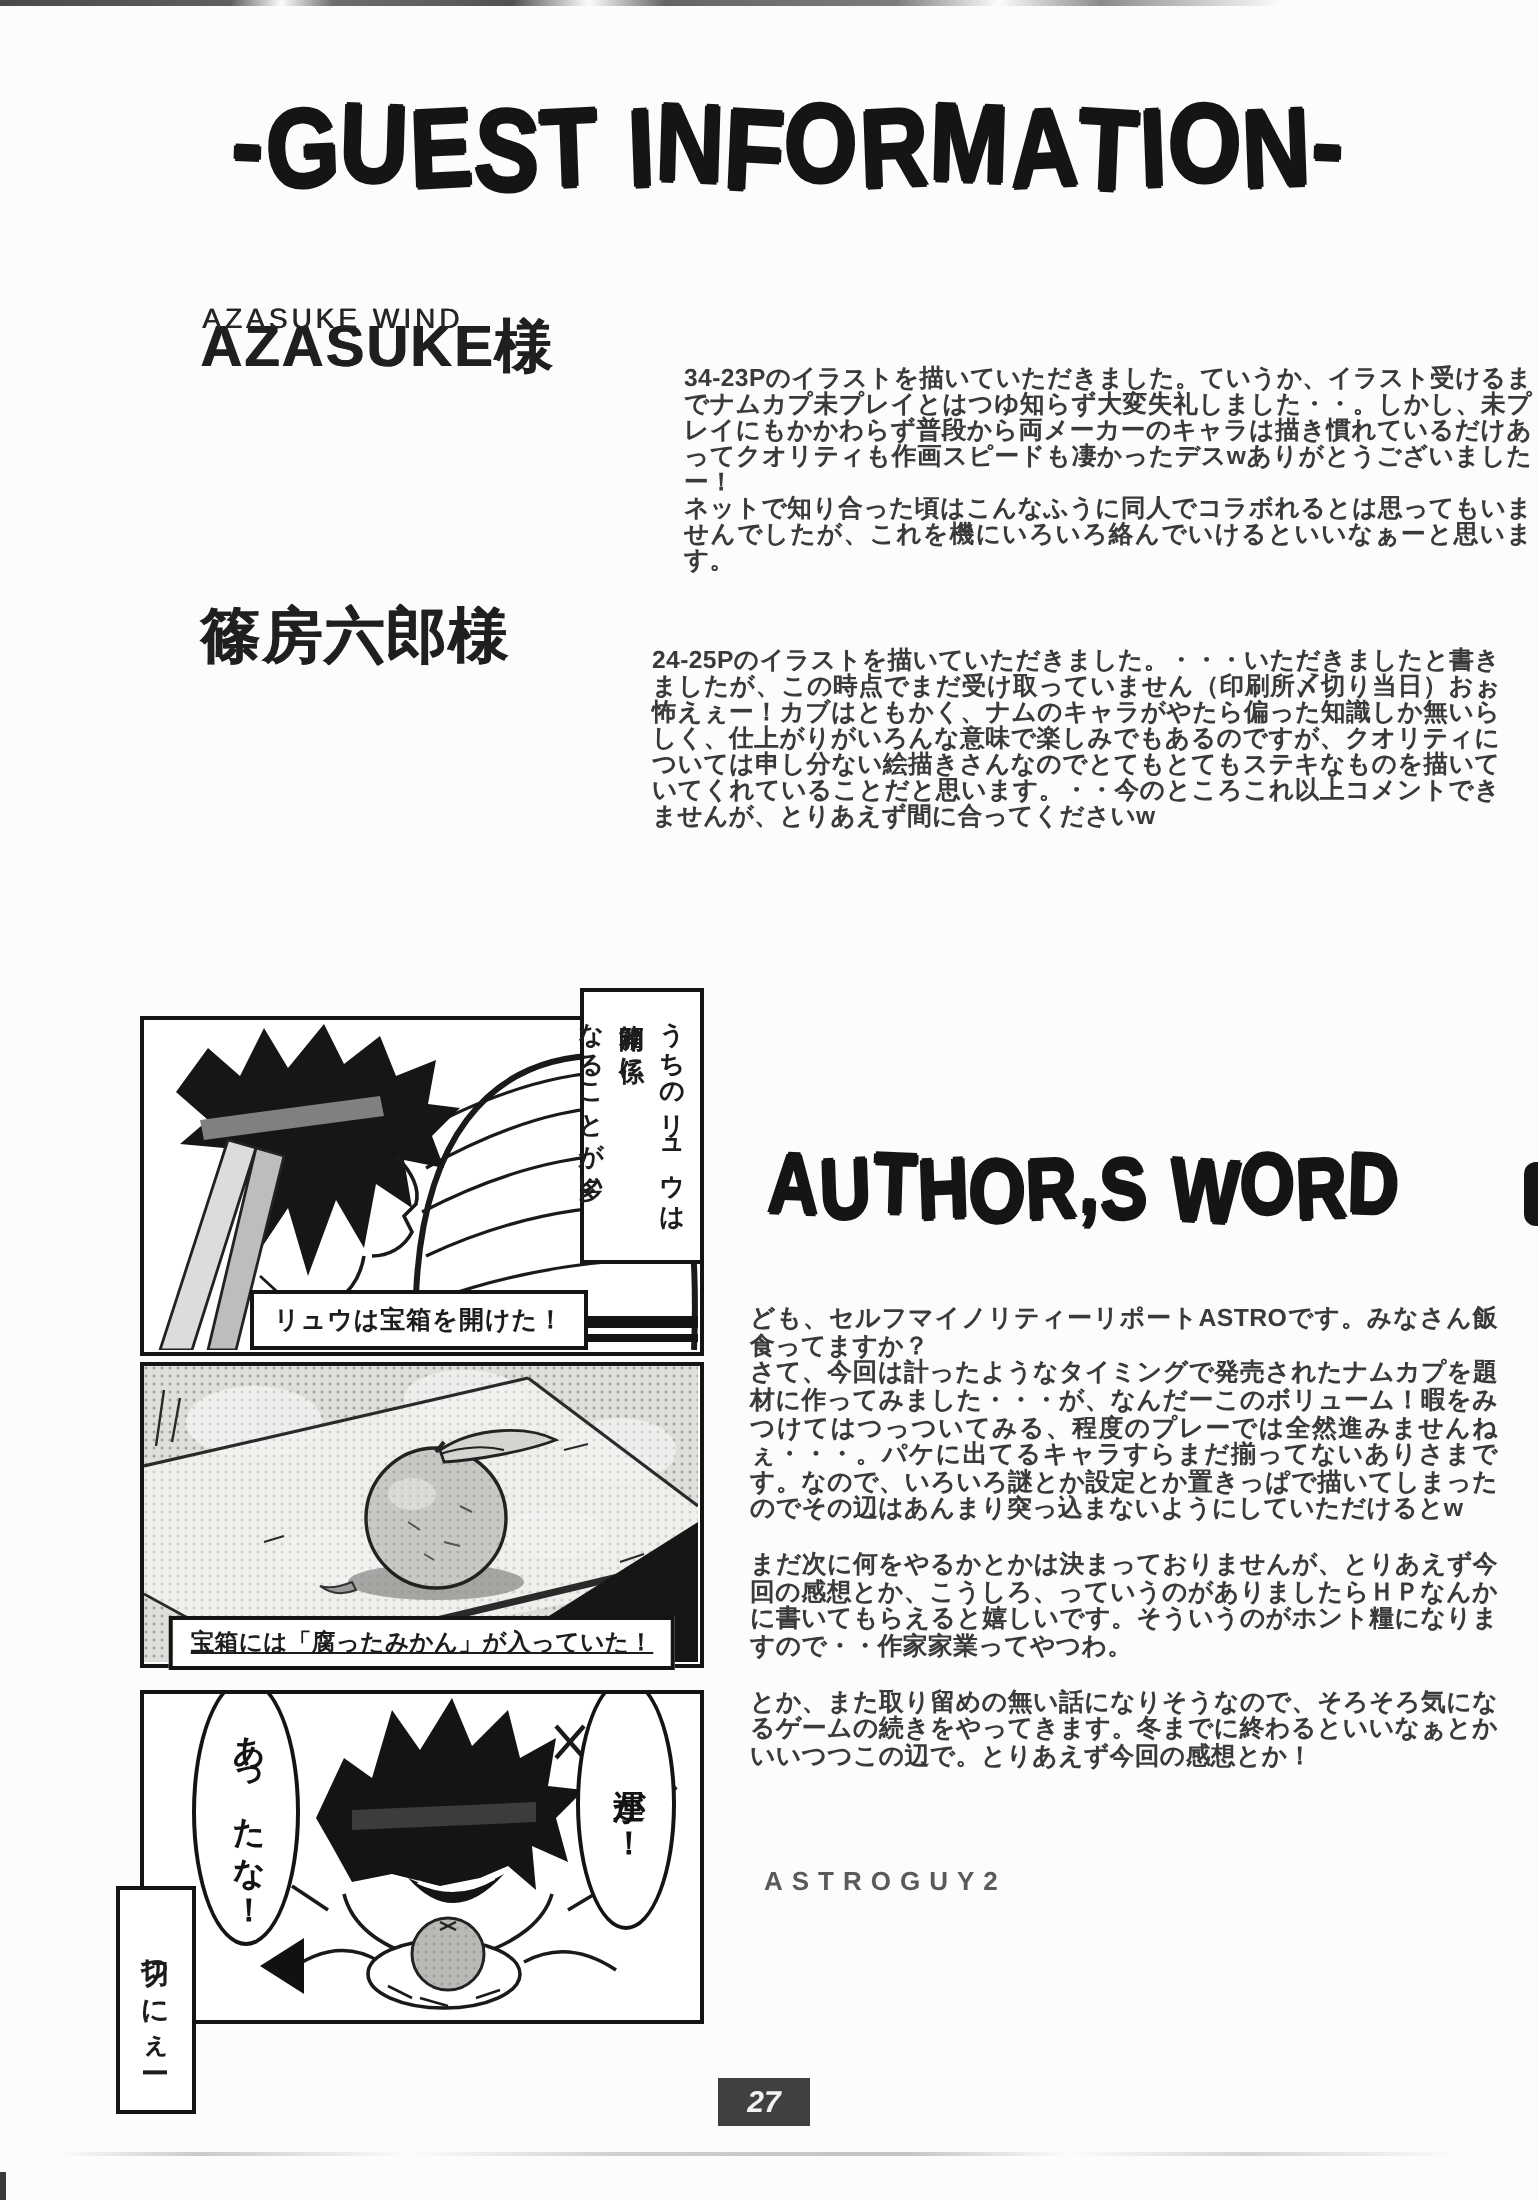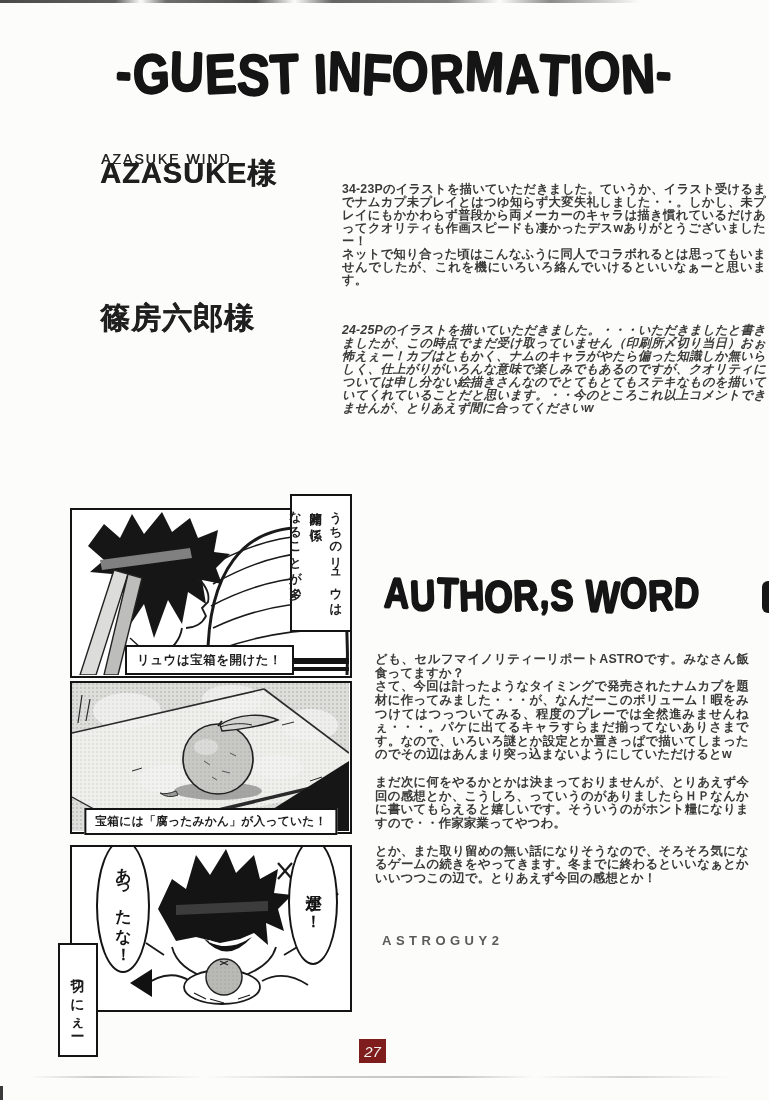--- a/index.html
+++ b/index.html
@@ -31,47 +31,47 @@
   .guest-name { position:absolute; left:100px; font-weight:bold; color:#1f1f1f; letter-spacing:1px;
     text-shadow:0.5px 0 currentColor;margin-top:40px; }
   .guest-name-1 { top:114px; font-size:29px; }
   .guest-sub-1 { position:absolute; left:101px; top:151px; font-size:14px; font-weight:normal;
     color:#262626; letter-spacing:2px; text-shadow:0.4px 0 currentColor; }
   .guest-name-2 { top:258px; font-size:30px; }
   
   .jp-block { position:absolute; white-space:pre-line; color:#3a3a3a; font-weight:600;
     font-size:12.3px; line-height:1.06; letter-spacing:0.2px; text-align:justify; }
   .guest-comment-1 { left:342px; top:183px; width:424px; }
-  .guest-comment-2 { left:342px; top:324px; width:424px;font-style:italic; }
+  .guest-comment-2 { left:326px; top:324px; width:424px; }
   .authors-body { position:absolute; left:375px; top:653px; width:374px; }
   .authors-body p { white-space:pre-line; color:#3a3a3a; font-weight:600; font-size:12.4px;
     line-height:1.1; letter-spacing:0.2px; margin:0 0 14px 0; text-align:justify; }
   .signature { position:absolute; left:382px; top:933px; font-size:13px; color:#5a5a5a;
     letter-spacing:4.5px; font-weight:600;text-align:center; }
   
-  .page-num { position:absolute; left:359px; top:1039px; width:27px; height:24px;
-    background:#7f1d1d; color:#f2f2f0; font-size:15px; font-weight:normal;
+  .page-num { position:absolute; left:359px; top:1039px; width:46px; height:24px;
+    background:#404040; color:#f2f2f0; font-size:15px; font-weight:bold;
     display:flex; align-items:center; justify-content:center; font-style:italic; }
   
   .comic { position:absolute; left:70px; top:494px; width:282px; height:575px; }
   .panel { position:absolute; left:0; width:282px; background:#fff; border:2.5px solid #141414;
     overflow:hidden; box-sizing:border-box; }
   .panel-1 { top:14px; height:170px; }
   .panel-2 { top:187px; height:153px; }
   .panel-3 { top:351px; height:167px; }
   .panel svg { position:absolute; left:0; top:0; }
   .caption-box { position:absolute; background:#fff; border:2px solid #141414; z-index:3;
     color:#1d1d1d; font-weight:bold; white-space:nowrap;
     display:flex; align-items:center; justify-content:center; box-sizing:border-box; }
   .narration-1 { right:0px; top:0px; width:62px; height:138px; writing-mode:vertical-rl;
     font-size:12.5px; line-height:1.62; letter-spacing:1px; white-space:pre-line;
     padding:6px 4px; text-align:left; display:block; }
   .caption-1 { left:55px; top:151px; height:30px; padding:0 10px; font-size:12.5px; letter-spacing:0.5px; }
   .caption-2 { left:50%; transform:translateX(-50%); top:314px; height:27px; padding:0 9px;
-    font-size:11.8px; letter-spacing:0.2px; }
+    font-size:11.8px; letter-spacing:0.2px;text-decoration:underline; }
   .caption-3 { left:-12px; top:449px; width:40px; height:114px; writing-mode:vertical-rl;
     font-size:14px; letter-spacing:3px; display:flex; align-items:center; justify-content:center; }
   .bubble { position:absolute; background:#fff; border:2px solid #141414; border-radius:50%;
     z-index:2; writing-mode:vertical-rl; color:#141414; font-weight:bold; font-size:16px;
     letter-spacing:2px; display:flex; align-items:center; justify-content:center; }
   .bubble-right { left:216px; top:-8px; width:46px; height:122px; }
   .bubble-left  { left:24px;  top:-8px; width:50px; height:130px; }
 </style>
 </head>
 <body>

